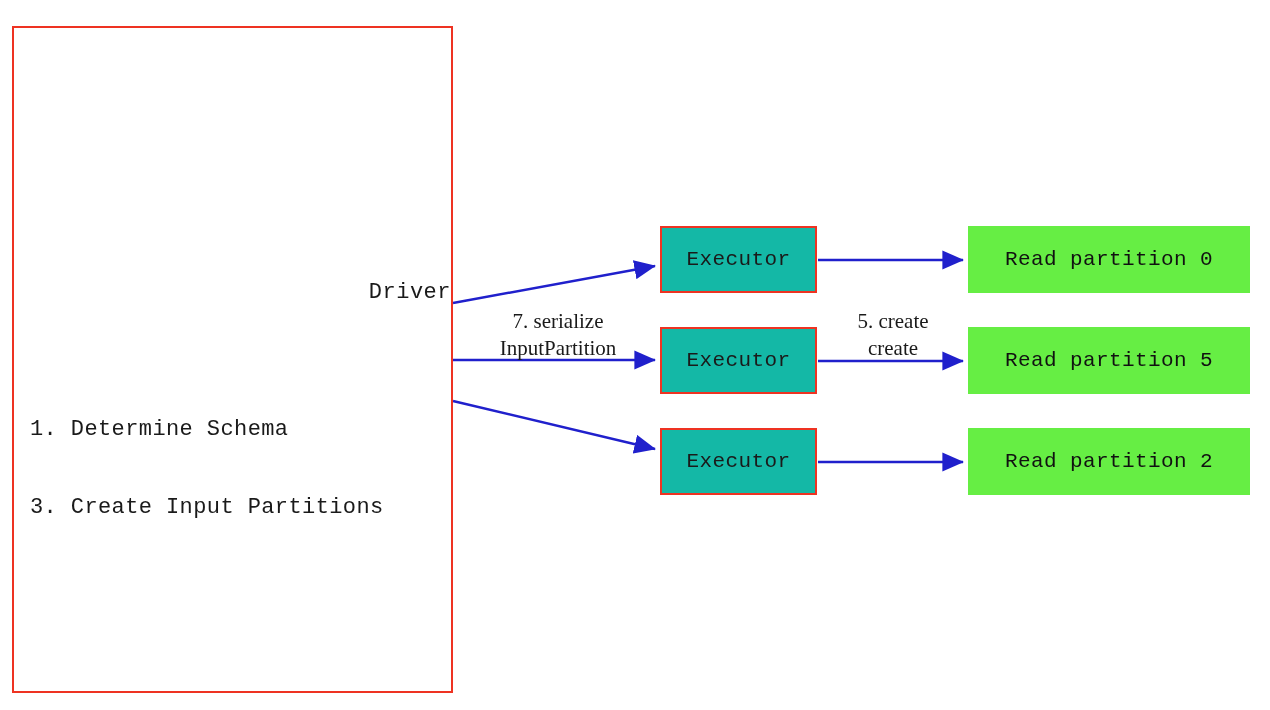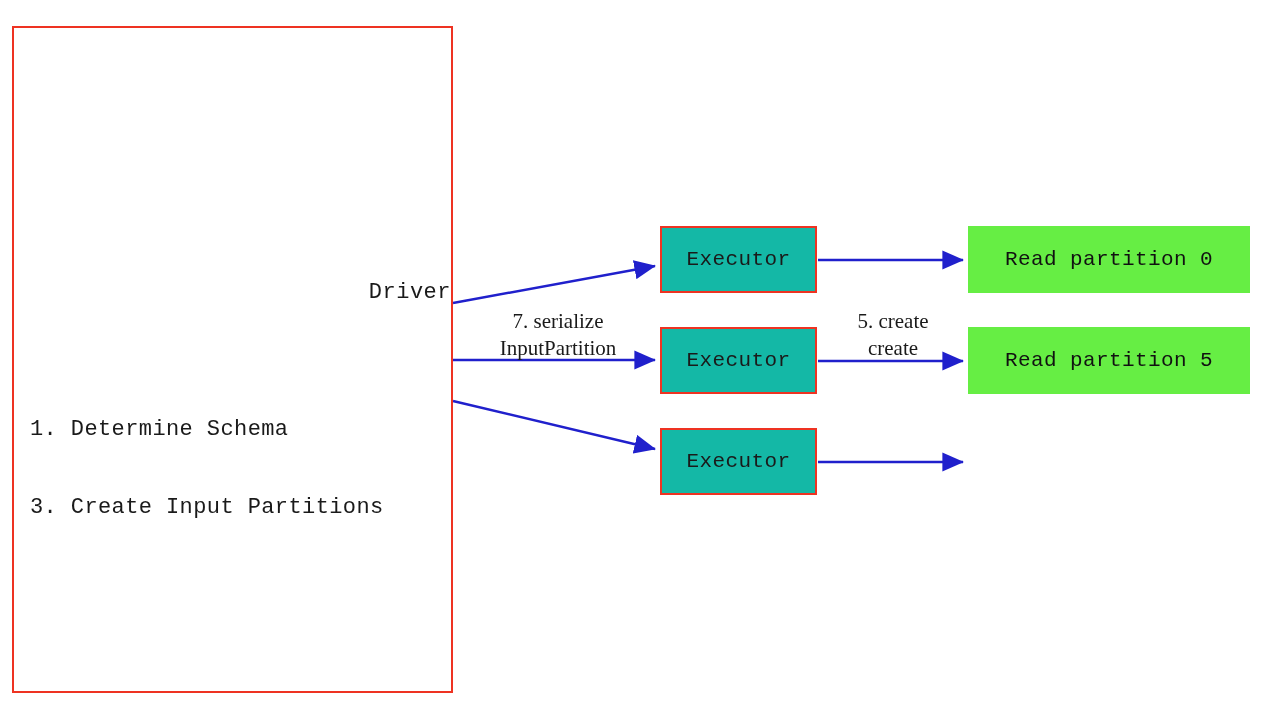--- a/index.html
+++ b/index.html
@@ -122,20 +122,21 @@
       <div>3. Create Input Partitions</div>
     </div>
   </div>
 
   <div class="node-box executor-box" style="left:660px; top:226px;">Executor</div>
   <div class="node-box executor-box" style="left:660px; top:327px;">Executor</div>
   <div class="node-box executor-box" style="left:660px; top:428px;">Executor</div>
 
   <div class="node-box partition-box" style="left:968px; top:226px;">Read partition 0</div>
   <div class="node-box partition-box" style="left:968px; top:327px;">Read partition 5</div>
+  <div class="node-box partition-box" style="left:968px; top:428px;">Read partition 2</div>
 
   <div class="edge-label" style="left:468px; top:308px; width:180px;">
     <div>7. serialize</div>
     <div>InputPartition</div>
   </div>
 
   <div class="edge-label" style="left:833px; top:308px; width:120px;">
     <div>5. create</div>
     <div>create</div>
   </div>

